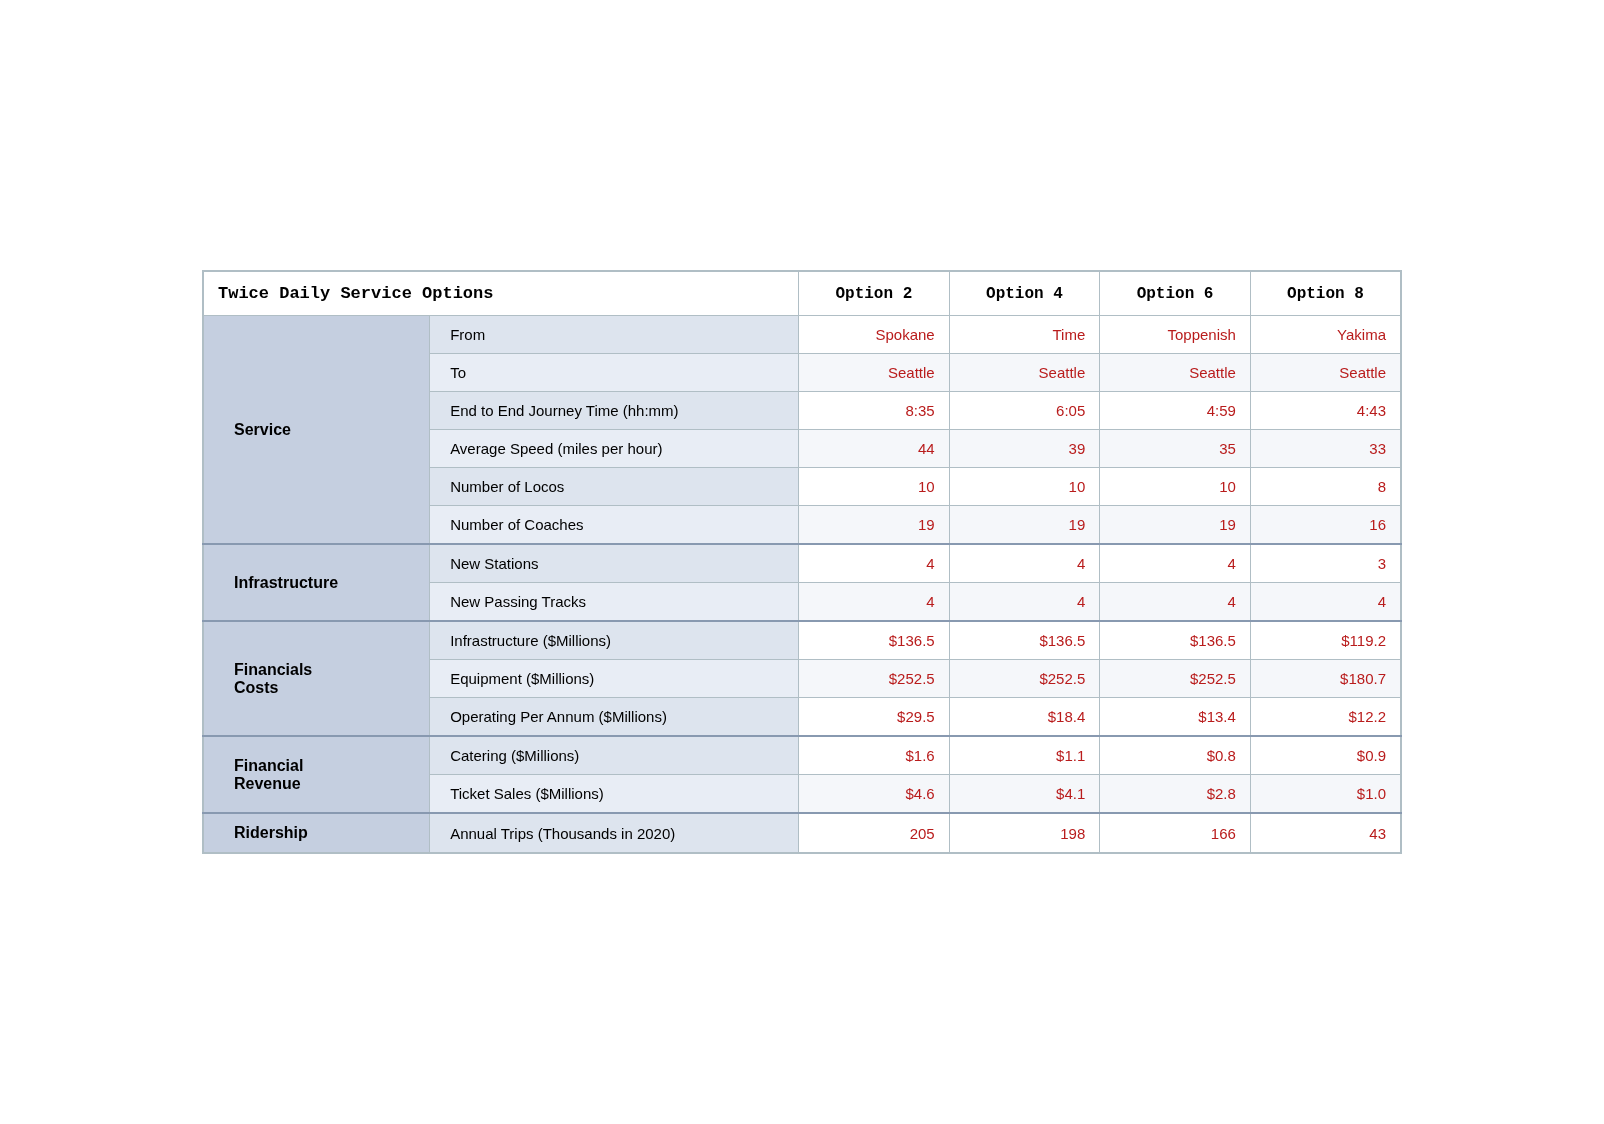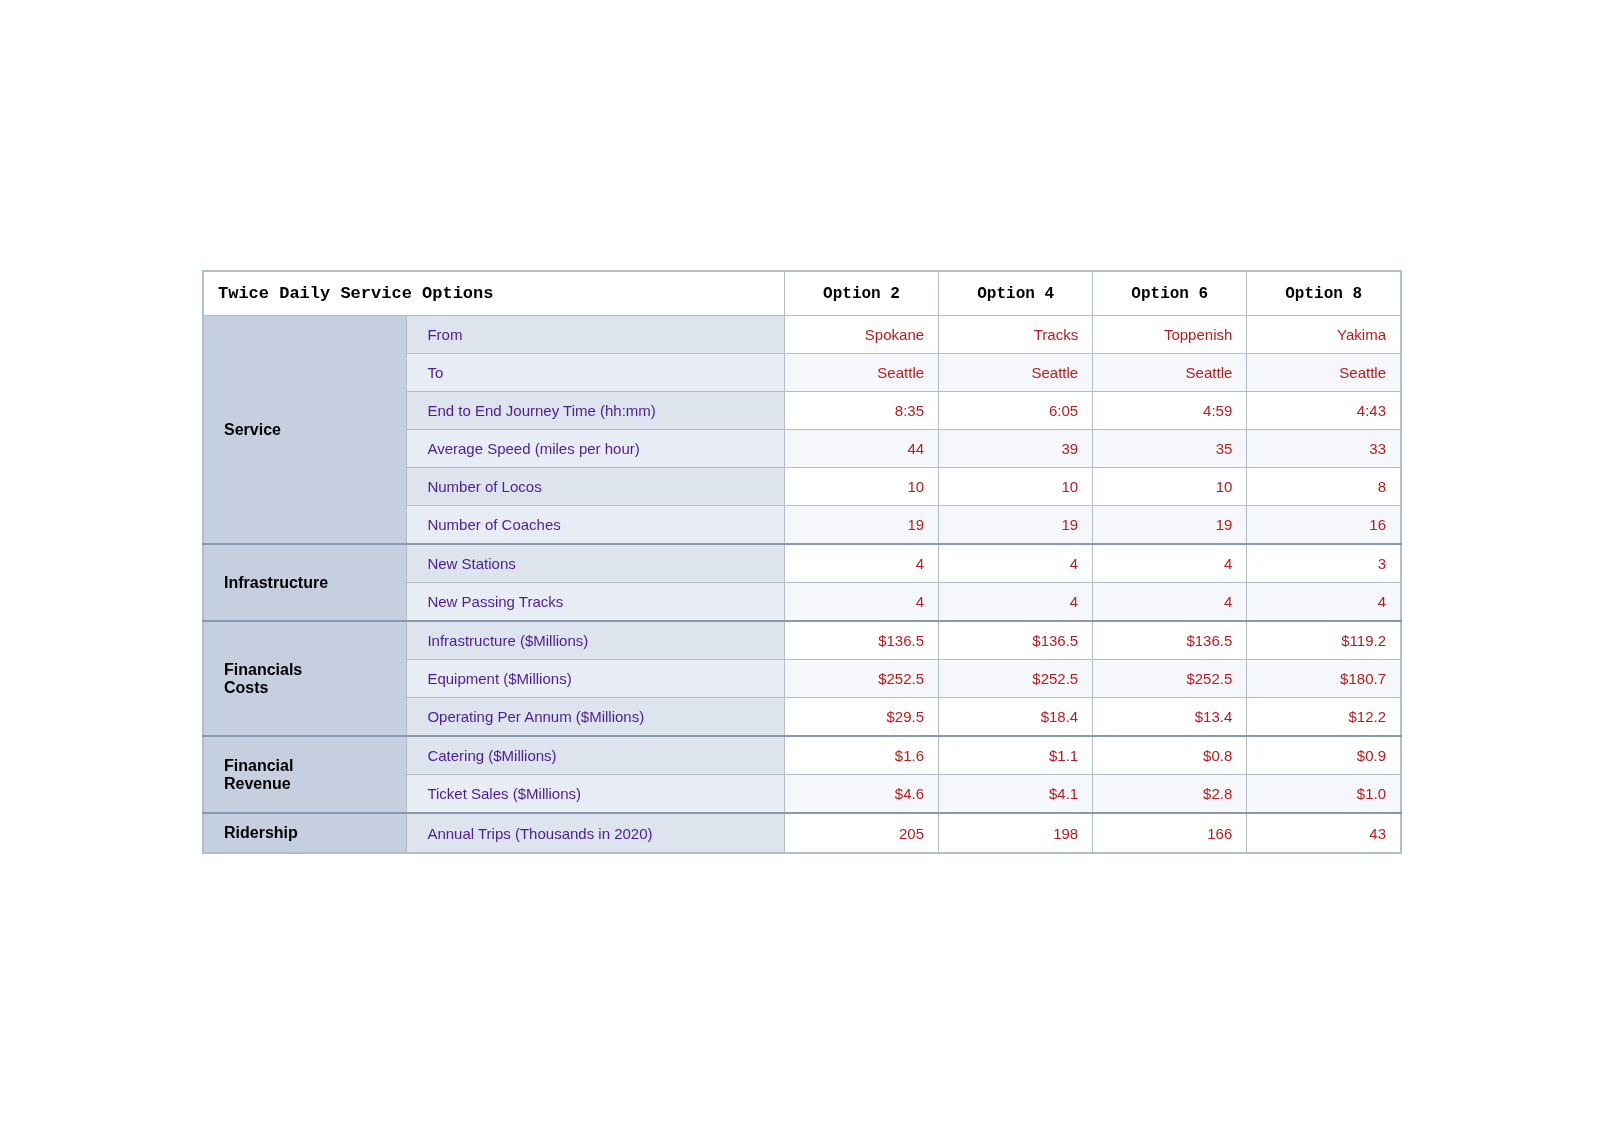--- a/index.html
+++ b/index.html
@@ -53,29 +53,29 @@
       font-weight: bold;
     }
 
     
     .category-cell {
       font-weight: bold;
       font-size: 16px;
       background-color: #c5cfe0;
       vertical-align: middle;
       text-align: left;
-      padding: 10px 20px;
+      padding: 10px 30px;
     }
 
     
     .row-label {
       background-color: #dde4ee;
       text-align: left;
       vertical-align: middle;
-      color: #4c1d95;
+      color: #000000;
       padding: 10px 20px;
     }
 
     
     .data-cell {
       background-color: #ffffff;
       text-align: right;
       vertical-align: middle;
       color: #b91c1c;
     }
@@ -125,21 +125,21 @@
         <th class="option-header">Option 4</th>
         <th class="option-header">Option 6</th>
         <th class="option-header">Option 8</th>
       </tr>
     </thead>
     <tbody id="table-body">
     <tr>
           <td class="category-cell" rowspan="6">Service</td>
           <td class="row-label">From</td>
           <td class="data-cell">Spokane</td>
-          <td class="data-cell">Tracks</td>
+          <td class="data-cell">Time</td>
           <td class="data-cell">Toppenish</td>
           <td class="data-cell">Yakima</td>
         </tr>
         <tr class="row-alt">
           <td class="row-label">To</td>
           <td class="data-cell">Seattle</td>
           <td class="data-cell">Seattle</td>
           <td class="data-cell">Seattle</td>
           <td class="data-cell">Seattle</td>
         </tr>

